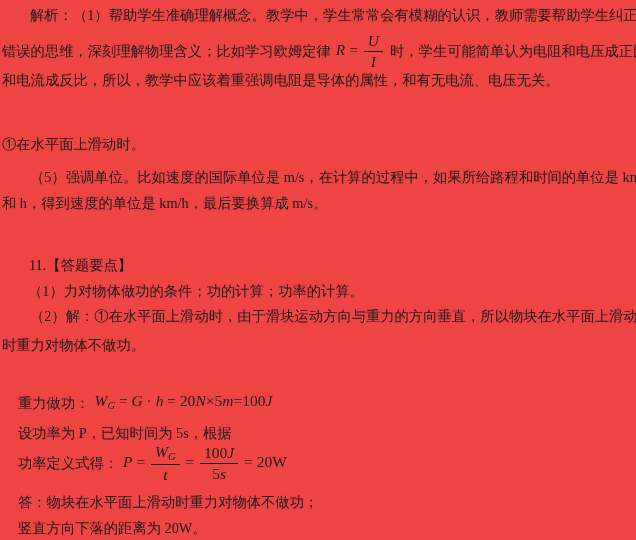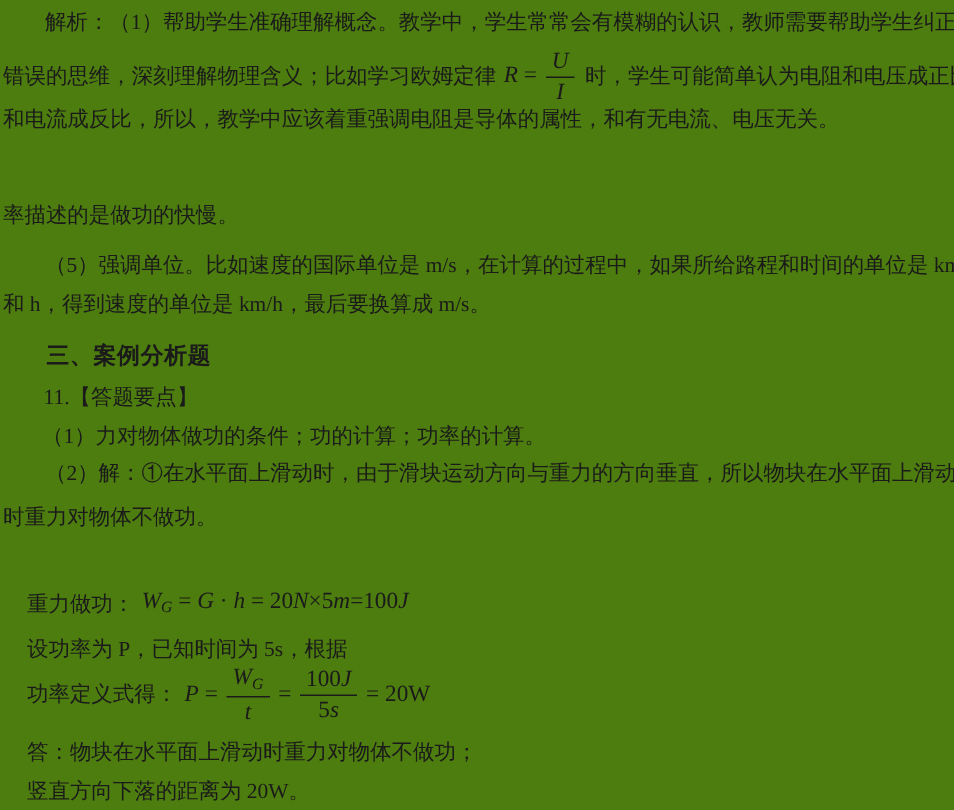--- a/index.html
+++ b/index.html
@@ -1,19 +1,19 @@
 <!DOCTYPE html>
 <html><head>
 <meta charset="utf-8">
 <style>
   html,body{margin:0;padding:0;background:#ffffff;}
   .page{
     position:relative;
     width:636px;height:540px;
-    background:#4d7c0f;
+    background:#ef4444;
     color:#1a1a1a;
     font-family:"Liberation Serif", serif;
     overflow:hidden;
   }
   .line{
     position:absolute;left:2px;right:0;
     font-size:14.3px;line-height:17px;
     white-space:nowrap;
   }
   .row{display:flex;align-items:center;}
@@ -44,26 +44,25 @@
   <div class="line ind" style="top:7px">解析：（1）帮助学生准确理解概念。教学中，学生常常会有模糊的认识，教师需要帮助学生纠正</div>
 
   <div class="line row" style="top:28px;height:47px">
     <span class="cjk">错误的思维，深刻理解物理含义；比如学习欧姆定律</span>
     <span class="math mgap-l mgap-r"><span class="it">R</span><span> = </span><span class="frac"><span class="fnum it">U</span><span class="fden it">I</span></span></span>
     <span class="cjk">时，学生可能简单认为电阻和电压成正比、</span>
   </div>
 
   <div class="line" style="top:72px">和电流成反比，所以，教学中应该着重强调电阻是导体的属性，和有无电流、电压无关。</div>
 
-  <div class="line" style="top:136px">率描述的是做功的快慢。</div>
+  <div class="line" style="top:136px">①在水平面上滑动时。</div>
 
   <div class="line ind" style="top:169px">（5）强调单位。比如速度的国际单位是 m/s，在计算的过程中，如果所给路程和时间的单位是 km</div>
   <div class="line" style="top:195px">和 h，得到速度的单位是 km/h，最后要换算成 m/s。</div>
 
-  <div class="line heading" style="top:229px">三、案例分析题</div>
 
   <div class="line itemno" style="top:257px">
     <span>11.</span><span class="cjk">【答题要点】</span>
   </div>
 
   <div class="line ind-md" style="top:283px">（1）力对物体做功的条件；功的计算；功率的计算。</div>
 
   <div class="line ind" style="top:308px">（2）解：①在水平面上滑动时，由于滑块运动方向与重力的方向垂直，所以物块在水平面上滑动</div>
   <div class="line" style="top:337px">时重力对物体不做功。</div>
 

